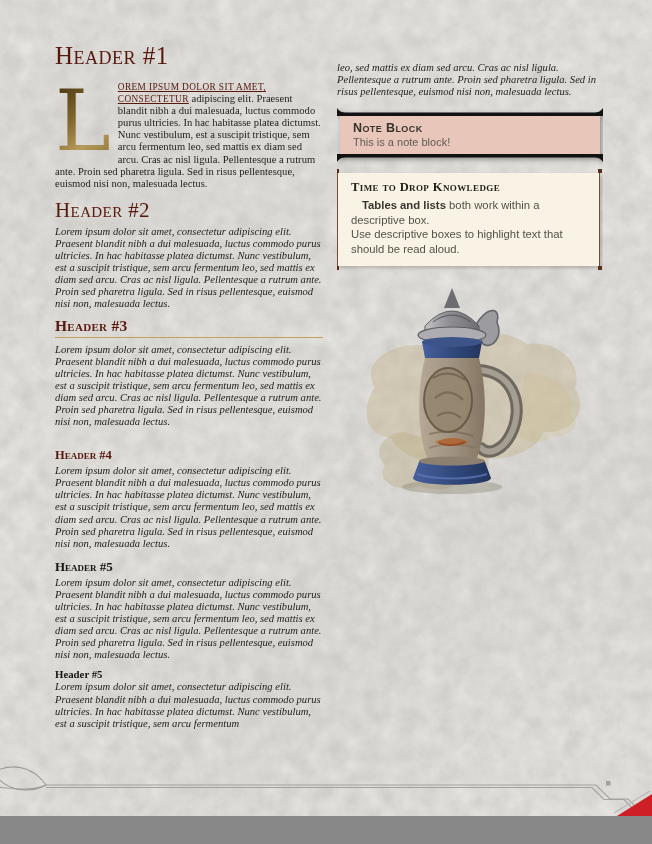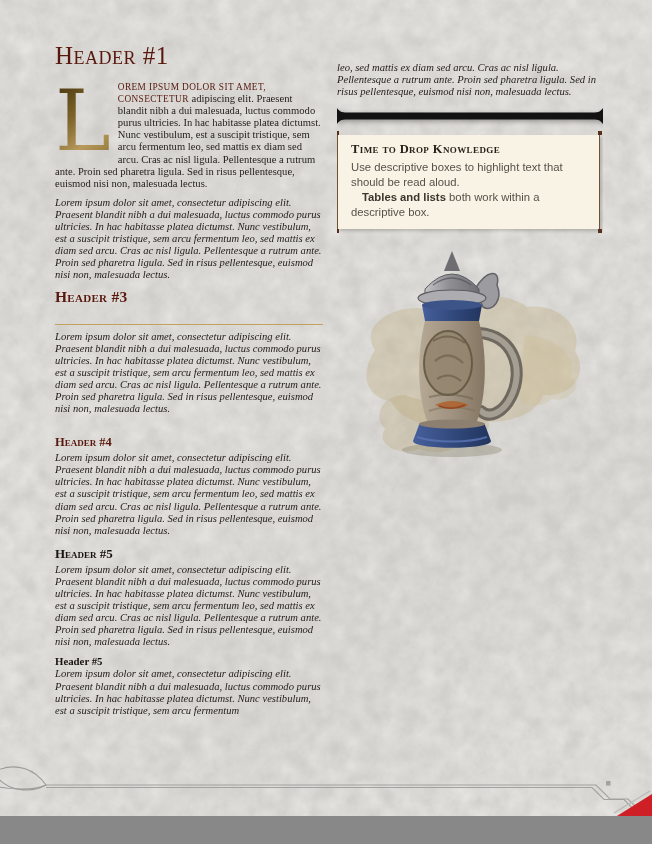--- a/index.html
+++ b/index.html
@@ -20,33 +20,33 @@
   .texture{position:absolute;inset:0;width:652px;height:844px;opacity:.5;pointer-events:none;}
 
   .col{position:absolute;}
   .col-left{left:55px; top:40px; width:268px; height:762px; overflow:hidden;}
   .col-right{left:337px; top:62px; width:266px; height:762px; overflow:hidden;}
 
   p.body{font-size:10.6px; line-height:12.1px; margin:0 0 6px; text-align:left;font-style:italic;}
   h1,h2,h3,h4,h5{font-variant:small-caps; color:var(--header-red); font-weight:normal;}
   h1{font-size:25px; letter-spacing:.5px; margin:2px 0 11px;}
   h2{font-size:21px; letter-spacing:.4px; margin:8px 0 3px;}
-  h3{font-size:15.5px; font-weight:bold; letter-spacing:.3px; margin:6px 0 6px; padding-bottom:18px; border-bottom:1.5px solid var(--gold);}
+  h3{font-size:15.5px; font-weight:bold; letter-spacing:.3px; margin:6px 0 6px; padding-bottom:2px; border-bottom:1.5px solid var(--gold);}
   h4{font-size:12.5px; font-weight:bold; margin:20px 0 2px;}
   h5{font-size:13px; font-weight:bold; color:#17130f; margin:9px 0 2px;}
   .h6{font-size:10.8px; font-weight:bold; color:#17130f; margin:7px 0 1px; font-family:"Liberation Serif",serif;}
 
   .dropcap-para{font-size:10.6px; line-height:12.1px; margin:0 0 7px;}
   .dropcap{
     float:left; font-family:"DejaVu Serif", serif; font-size:84px; line-height:72px;
     padding:2px 7px 0 0; margin-top:2px;
     background:linear-gradient(140deg,#4d3a14 5%,#7c6329 38%,#b79a5c 68%,#8f7638 95%);
     -webkit-background-clip:text; background-clip:text; color:transparent;
   }
-  .lead-caps{color:var(--header-red); font-size:9.3px; letter-spacing:.4px; text-transform:uppercase;}
+  .lead-caps{color:var(--header-red); font-size:9.3px; letter-spacing:.4px; text-transform:uppercase;text-decoration:underline;}
 
   
   .noteblock{position:relative; margin:8px 0 11px; filter:drop-shadow(2.5px 2.5px 2.5px rgba(60,55,50,.45));}
   .nb-edge{display:block; width:266px; height:8px;}
   .nb-in{background:var(--note-bg); padding:5px 13px 6px; margin:0 3px;}
   .nb-title{font-family:"Liberation Sans",sans-serif; font-variant:small-caps; font-weight:bold; font-size:12.5px; letter-spacing:.4px; color:#37322b;}
   .nb-body{font-family:"Liberation Sans",sans-serif; font-size:11px; color:var(--note-text); margin-top:1px;}
 
   
   .descbox{
@@ -80,20 +80,21 @@
 
   <div class="col col-left">
     <h1>Header #1</h1>
 
     <p class="dropcap-para">
       <span class="dropcap">L</span>
       <span class="lead-caps">OREM IPSUM DOLOR SIT AMET, CONSECTETUR</span>
       <span>adipiscing elit. Praesent blandit nibh a dui malesuada, luctus commodo purus ultricies. In hac habitasse platea dictumst. Nunc vestibulum, est a suscipit tristique, sem arcu fermentum leo, sed mattis ex diam sed arcu. Cras ac nisl ligula. Pellentesque a rutrum ante. Proin sed pharetra ligula. Sed in risus pellentesque, euismod nisi non, malesuada lectus.</span>
     </p>
 
+    <h2>Header #2</h2>
     <p class="body">Lorem ipsum dolor sit amet, consectetur adipiscing elit. Praesent blandit nibh a dui malesuada, luctus commodo purus ultricies. In hac habitasse platea dictumst. Nunc vestibulum, est a suscipit tristique, sem arcu fermentum leo, sed mattis ex diam sed arcu. Cras ac nisl ligula. Pellentesque a rutrum ante. Proin sed pharetra ligula. Sed in risus pellentesque, euismod nisi non, malesuada lectus.</p>
 
     <h3>Header #3</h3>
     <p class="body">Lorem ipsum dolor sit amet, consectetur adipiscing elit. Praesent blandit nibh a dui malesuada, luctus commodo purus ultricies. In hac habitasse platea dictumst. Nunc vestibulum, est a suscipit tristique, sem arcu fermentum leo, sed mattis ex diam sed arcu. Cras ac nisl ligula. Pellentesque a rutrum ante. Proin sed pharetra ligula. Sed in risus pellentesque, euismod nisi non, malesuada lectus.</p>
 
     <h4>Header #4</h4>
     <p class="body">Lorem ipsum dolor sit amet, consectetur adipiscing elit. Praesent blandit nibh a dui malesuada, luctus commodo purus ultricies. In hac habitasse platea dictumst. Nunc vestibulum, est a suscipit tristique, sem arcu fermentum leo, sed mattis ex diam sed arcu. Cras ac nisl ligula. Pellentesque a rutrum ante. Proin sed pharetra ligula. Sed in risus pellentesque, euismod nisi non, malesuada lectus.</p>
 
     <h5>Header #5</h5>
     <p class="body">Lorem ipsum dolor sit amet, consectetur adipiscing elit. Praesent blandit nibh a dui malesuada, luctus commodo purus ultricies. In hac habitasse platea dictumst. Nunc vestibulum, est a suscipit tristique, sem arcu fermentum leo, sed mattis ex diam sed arcu. Cras ac nisl ligula. Pellentesque a rutrum ante. Proin sed pharetra ligula. Sed in risus pellentesque, euismod nisi non, malesuada lectus.</p>
@@ -102,33 +103,37 @@
     <p class="body">Lorem ipsum dolor sit amet, consectetur adipiscing elit. Praesent blandit nibh a dui malesuada, luctus commodo purus ultricies. In hac habitasse platea dictumst. Nunc vestibulum, est a suscipit tristique, sem arcu fermentum</p>
   </div>
 
   <div class="col col-right">
     <p class="body" style="margin-bottom:10px;">leo, sed mattis ex diam sed arcu. Cras ac nisl ligula. Pellentesque a rutrum ante. Proin sed pharetra ligula. Sed in risus pellentesque, euismod nisi non, malesuada lectus.</p>
 
     <div class="noteblock">
       <svg class="nb-edge" viewBox="0 0 266 8" xmlns="http://www.w3.org/2000/svg">
         <path d="M0,0 C3,4.5 6,4.5 12,4.5 L254,4.5 C260,4.5 263,4.5 266,0 L266,8 L0,8 Z" fill="#121212"></path>
       </svg>
+      <div class="nb-in">
+        <div class="nb-title">Note Block</div>
+        <div class="nb-body">This is a note block!</div>
+      </div>
       <svg class="nb-edge" viewBox="0 0 266 8" xmlns="http://www.w3.org/2000/svg">
         <path d="M0,8 C3,3.5 6,3.5 12,3.5 L254,3.5 C260,3.5 263,3.5 266,8 L266,0 L0,0 Z" fill="#121212"></path>
       </svg>
     </div>
 
     <div class="descbox">
       <span class="dot tl"></span>
       <span class="dot tr"></span>
       <span class="dot bl"></span>
       <span class="dot br"></span>
       <div class="db-title">Time to Drop Knowledge</div>
+      <p class="db-line indent"><b>Tables and lists</b><span> both work within a descriptive box.</span></p>
       <p class="db-line">Use descriptive boxes to highlight text that should be read aloud.</p>
-      <p class="db-line indent"><b>Tables and lists</b><span> both work within a descriptive box.</span></p>
     </div>
 
     <svg class="stein" width="246" height="218" viewBox="0 0 246 218" xmlns="http://www.w3.org/2000/svg">
       <defs>
         <linearGradient id="pewter" x1="0" y1="0" x2="1" y2="0">
           <stop offset="0" stop-color="#c3c3c6"></stop>
             <stop offset=".45" stop-color="#8e8e93"></stop>
             <stop offset="1" stop-color="#6f6f74"></stop>
         </linearGradient>
         <linearGradient id="bodyg" x1="0" y1="0" x2="1" y2="0">

